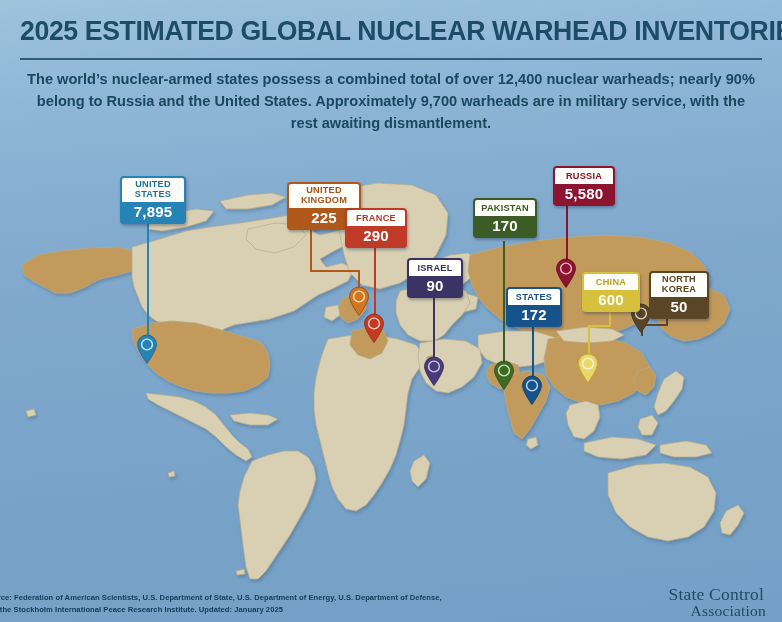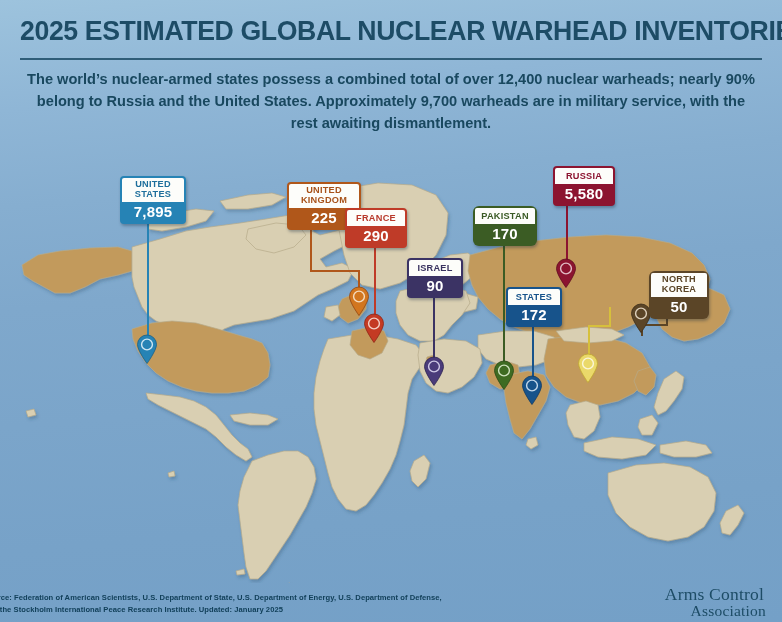--- a/index.html
+++ b/index.html
@@ -261,46 +261,50 @@
   <div class="plate" style="left:345px;top:208px;width:58px;background:#bf3b28;">
     <div class="nm" style="color:#b8392a;">FRANCE</div>
     <div class="val">290</div>
   </div>
 
   <div class="plate" style="left:407px;top:258px;width:52px;background:#3b3364;">
     <div class="nm" style="color:#39325f;">ISRAEL</div>
     <div class="val">90</div>
   </div>
 
-  <div class="plate" style="left:473px;top:206px;width:60px;background:#3b5c24;border-radius:6px;">
+  <div class="plate" style="left:473px;top:198px;width:60px;background:#3b5c24;">
     <div class="nm" style="color:#3a5a24;">PAKISTAN</div>
     <div class="val">170</div>
   </div>
 
   <div class="plate" style="left:506px;top:287px;width:52px;background:#17538b;">
     <div class="nm" style="color:#17538b;">STATES</div>
     <div class="val">172</div>
   </div>
 
   <div class="plate" style="left:537px;top:166px;width:58px;background:#8c1430;margin-left:16px;">
     <div class="nm" style="color:#8c1430;">RUSSIA</div>
     <div class="val">5,580</div>
   </div>
 
-
-  <div class="plate two" style="left:649px;top:271px;width:56px;background:#5b4527;border-radius:6px;">
+  <div class="plate" style="left:582px;top:272px;width:54px;background:#d6c03c;">
+    <div class="nm" style="color:#b8a226;">CHINA</div>
+    <div class="val">600</div>
+  </div>
+
+  <div class="plate two" style="left:649px;top:271px;width:56px;background:#5b4527;">
     <div class="nm" style="color:#5b4527;">
       <div>NORTH</div>
       <div>KOREA</div>
     </div>
     <div class="val">50</div>
   </div>
 
   <div id="source">
     <div>urce: Federation of American Scientists, U.S. Department of State, U.S. Department of Energy, U.S. Department of Defense,</div>
     <div>d the Stockholm International Peace Research Institute. Updated: January 2025</div>
   </div>
   <div id="logo">
-    <div class="l1">Arms Control</div>
+    <div class="l1">State Control</div>
     <div class="l2">Association</div>
   </div>
 
 </div>
 
 </body></html>

